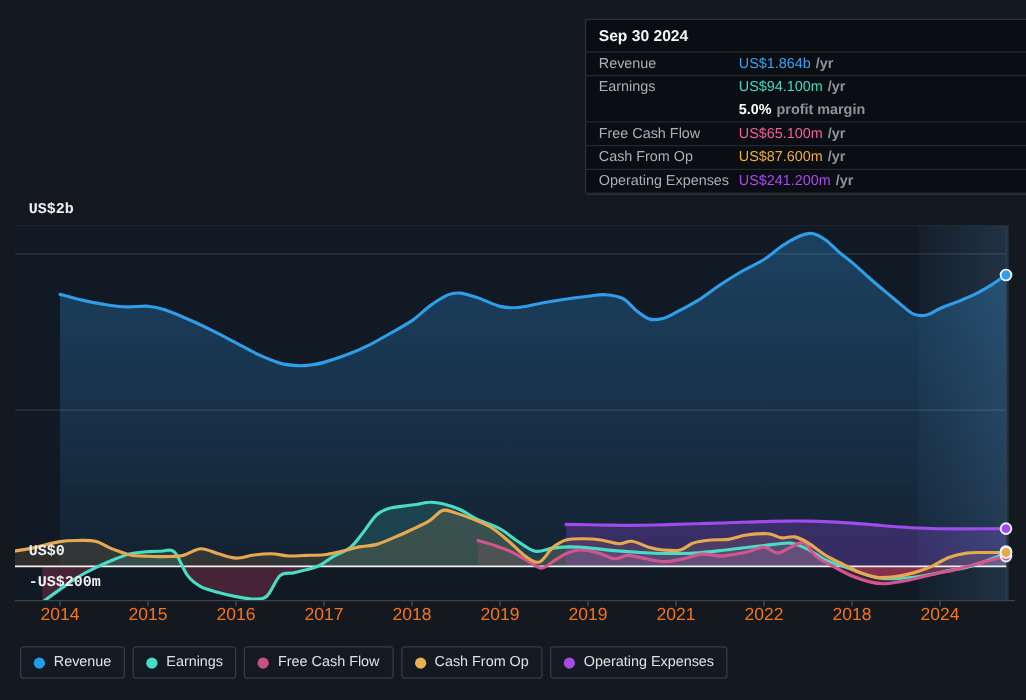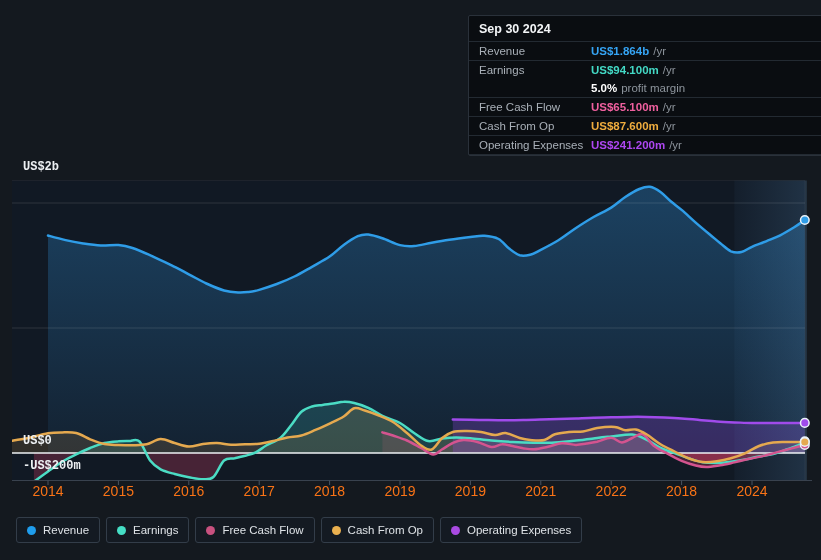--- a/index.html
+++ b/index.html
@@ -11,22 +11,22 @@
   .xl{position:absolute;top:485px;width:44px;margin-left:-22px;text-align:center;
       font-size:14px;color:#f97316;line-height:13px;}
   
   .tooltip{position:absolute;left:468px;top:15px;width:376px;box-sizing:border-box;
            background:#0A0D11;border:1px solid #2A313A;border-radius:2px;}
   .tt-title{padding:6px 10px 5px;font-size:12.5px;font-weight:bold;color:#F3F5F7;
             border-bottom:1px solid #232A32;}
   .tt-row{display:flex;align-items:baseline;padding:2px 10px;font-size:11.5px;line-height:14px;}
   .tt-row.sep{border-bottom:1px solid #232A32;}
   .tt-label{flex:0 0 112px;color:#A9B0B8;}
-  .tt-val{font-weight:bold;}
-  .tt-suffix{color:#8D949C;margin-left:4px;font-weight:normal;}
+  .tt-val{font-weight:normal;}
+  .tt-suffix{color:#8D949C;margin-left:4px;font-weight:bold;}
   .tt-margin-bold{color:#FFFFFF;font-weight:bold;}
   
   .legend{position:absolute;left:16px;top:517px;display:flex;gap:6px;}
   .chip{height:26px;display:flex;align-items:center;gap:7px;padding:0 10px;box-sizing:border-box;
         border:1px solid #333D49;border-radius:3px;background:#141A22;
         font-size:11.5px;color:#DEE2E6;cursor:pointer;white-space:nowrap;}
   .dot{width:9px;height:9px;border-radius:50%;flex:0 0 9px;}
 </style>
 </head>
 <body>

